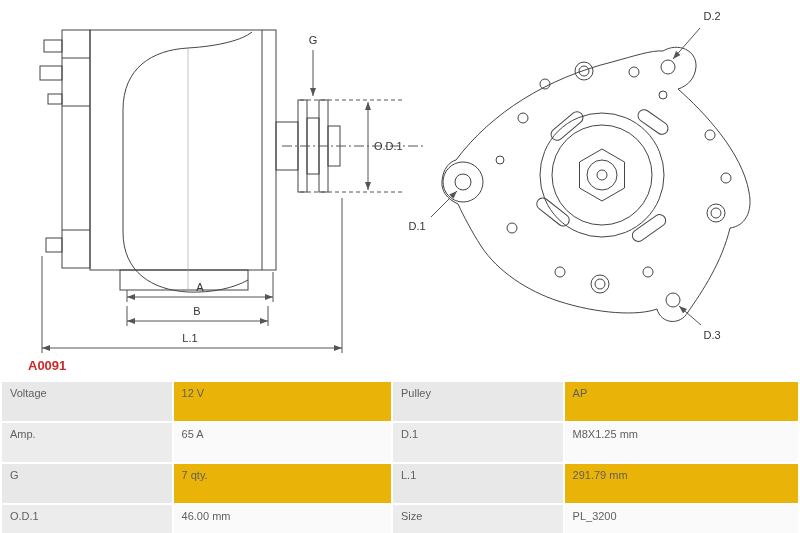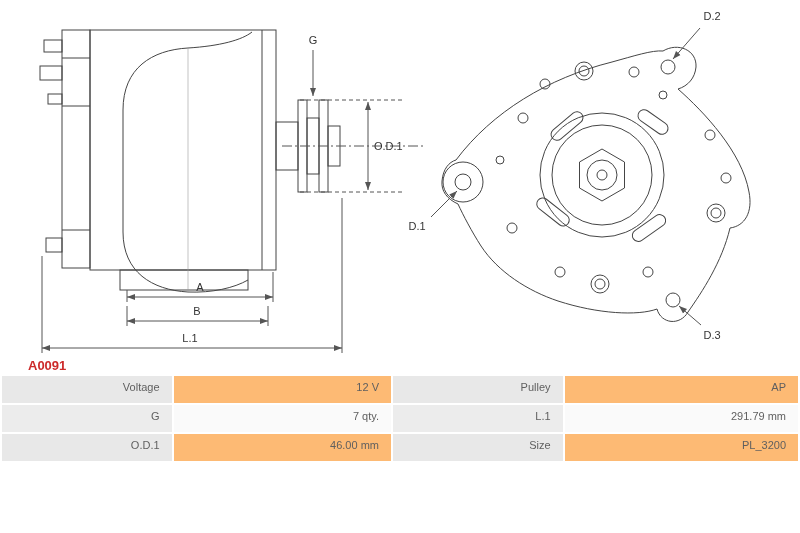--- a/index.html
+++ b/index.html
@@ -1,23 +1,23 @@
 <!DOCTYPE html>
 <html><head>
 <meta charset="utf-8">
 <style>
   html,body{margin:0;padding:0;background:#fff;}
   body{font-family:"Liberation Sans", sans-serif;}
   .page{width:800px;height:533px;overflow:hidden;background:#fff;position:relative;}
   .drawing-area{width:800px;height:356px;position:relative;background:#fff;}
-  .part-number{font-size:13px;font-weight:bold;color:#cc2a2a;margin:2px 0 0 28px;height:16px;line-height:16px;}
+  .part-number{font-size:13px;font-weight:bold;color:#cc2a2a;margin:2px 0 6px 28px;height:16px;line-height:16px;}
   table.specs{width:100%;border-collapse:collapse;font-size:11px;color:#5f5f5f;table-layout:fixed;}
-  table.specs td{border:2px solid #ffffff;padding:4px 12px 8px 8px;text-align:right;height:15px;line-height:15px;overflow:hidden;white-space:nowrap;}
+  table.specs td{border:2px solid #ffffff;padding:4px 12px 20px 8px;text-align:left;height:15px;line-height:15px;overflow:hidden;white-space:nowrap;}
   td.lbl{background:#e8e8e8;}
-  td.val{background:#fdba74;}
+  td.val{background:#eab308;}
   tr:nth-child(even) td.lbl{background:#ececec;}
   tr:nth-child(even) td.val{background:#fafafa;}
   svg text{font-family:"Liberation Sans", sans-serif;}
 </style>
 </head>
 <body>
 
 <div class="page">
 
   <div class="drawing-area">
@@ -152,20 +152,26 @@
         <col style="width:29.5%">
     </colgroup>
     <tbody>
       <tr>
         <td class="lbl">Voltage</td>
         <td class="val">12 V</td>
         <td class="lbl">Pulley</td>
         <td class="val">AP</td>
       </tr>
       <tr>
+        <td class="lbl">Amp.</td>
+        <td class="val">65 A</td>
+        <td class="lbl">D.1</td>
+        <td class="val">M8X1.25 mm</td>
+      </tr>
+      <tr>
         <td class="lbl">G</td>
         <td class="val">7 qty.</td>
         <td class="lbl">L.1</td>
         <td class="val">291.79 mm</td>
       </tr>
       <tr>
         <td class="lbl">O.D.1</td>
         <td class="val">46.00 mm</td>
         <td class="lbl">Size</td>
         <td class="val">PL_3200</td>

